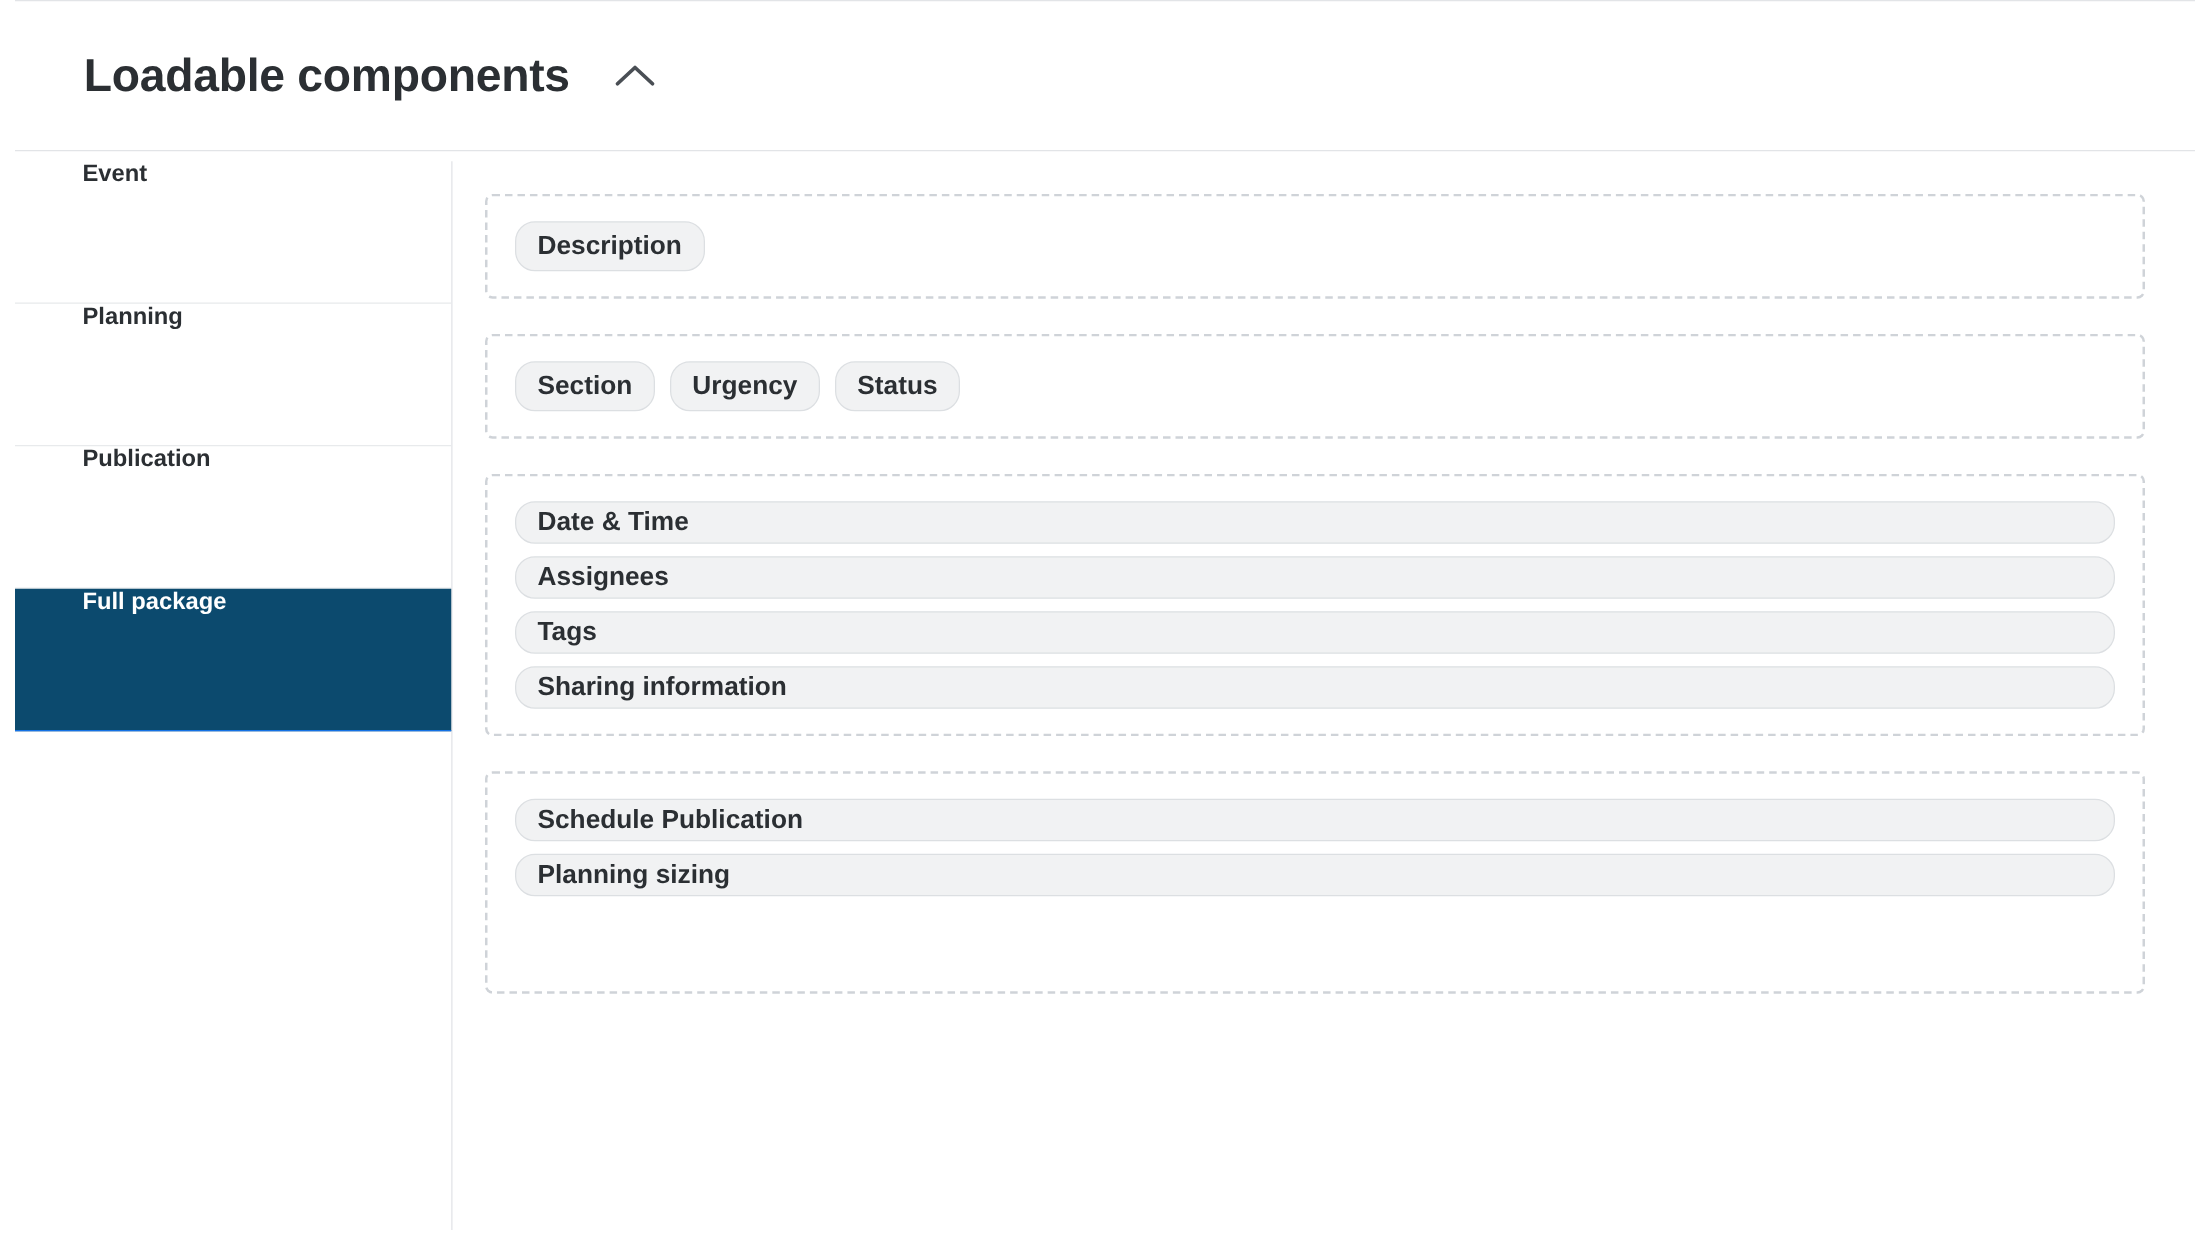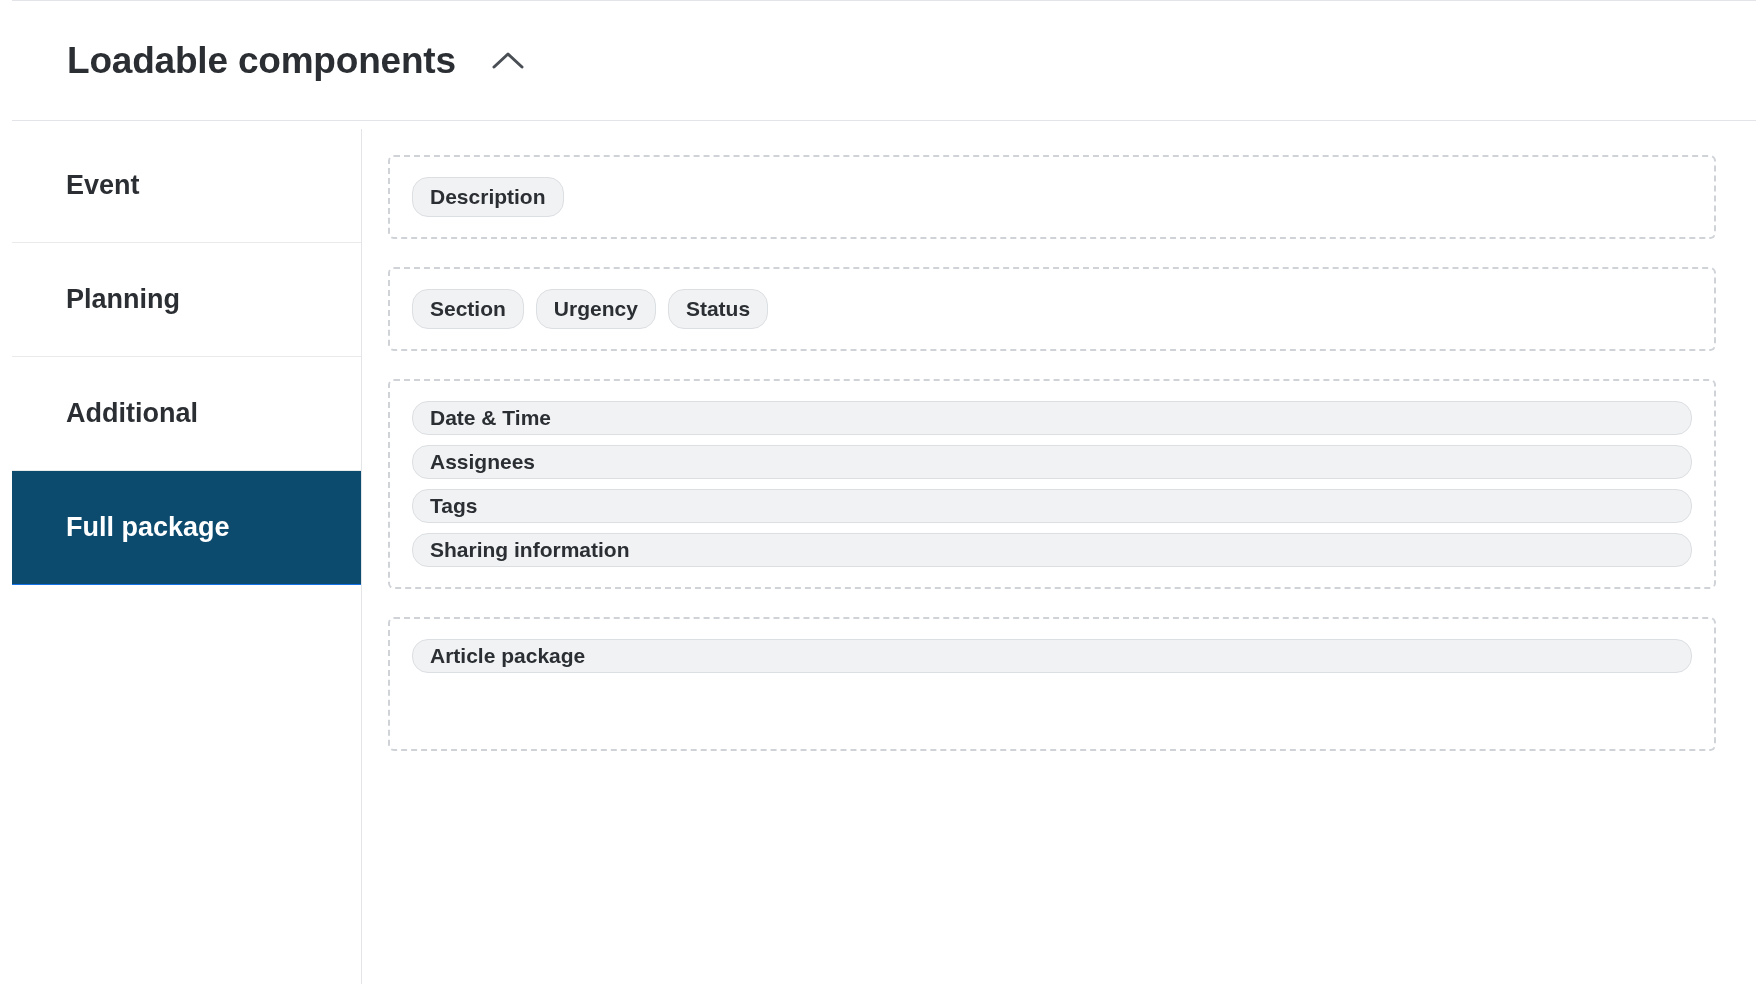--- a/index.html
+++ b/index.html
@@ -68,25 +68,25 @@
   .sidebar {
     width: 350px;
     min-width: 350px;
     border-right: 1px solid #e2e4e7;
     box-sizing: border-box;
     background: #ffffff;
   }
   .side-item {
     height: 114px;
     display: flex;
-    align-items: center;
+    align-items: flex-start;
     padding-left: 54px;
     box-sizing: border-box;
     border-bottom: 1px solid #e8eaec;
-    font-size: 27px;
+    font-size: 19px;
     font-weight: bold;
     color: #2b2f33;
     cursor: pointer;
   }
   .side-item.active {
     background: #0c4a6e;
     color: #ffffff;
     border-bottom: 1px solid #1472e6;
   }
   .side-filler {
@@ -164,21 +164,21 @@
   <div class="body-area">
 
     <div class="sidebar">
       <div class="side-item">
         <span>Event</span>
       </div>
       <div class="side-item">
         <span>Planning</span>
       </div>
       <div class="side-item">
-        <span>Additional</span>
+        <span>Publication</span>
       </div>
       <div class="side-item active">
         <span>Full package</span>
       </div>
       <div class="side-filler"></div>
     </div>
 
     <div class="content">
 
       <div class="group chips">
@@ -209,20 +209,23 @@
         <div class="bar">
           <span>Tags</span>
         </div>
         <div class="bar">
           <span>Sharing information</span>
         </div>
       </div>
 
       <div class="group group-tall-pad">
         <div class="bar">
-          <span>Article package</span>
+          <span>Schedule Publication</span>
+        </div>
+        <div class="bar">
+          <span>Planning sizing</span>
         </div>
       </div>
 
 
     </div>
   </div>
 </div>
 
 </body></html>

